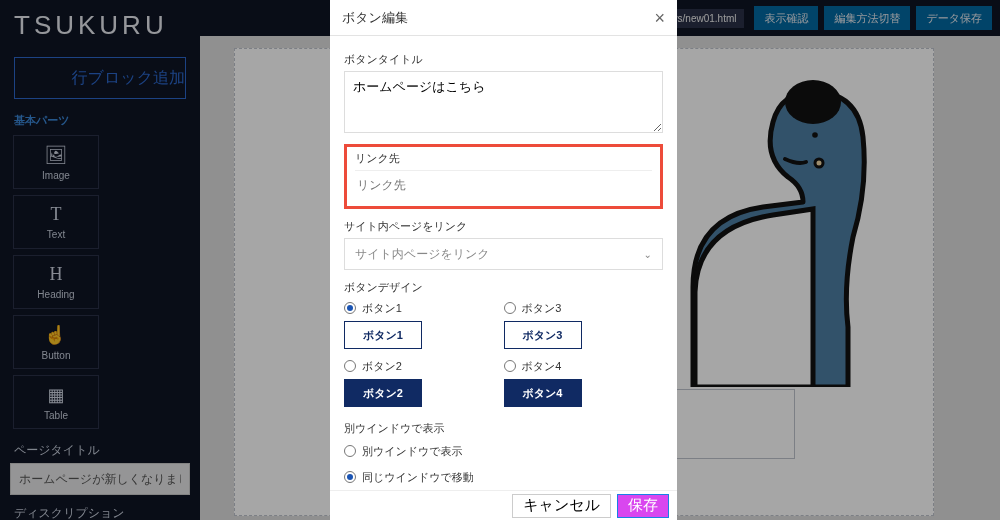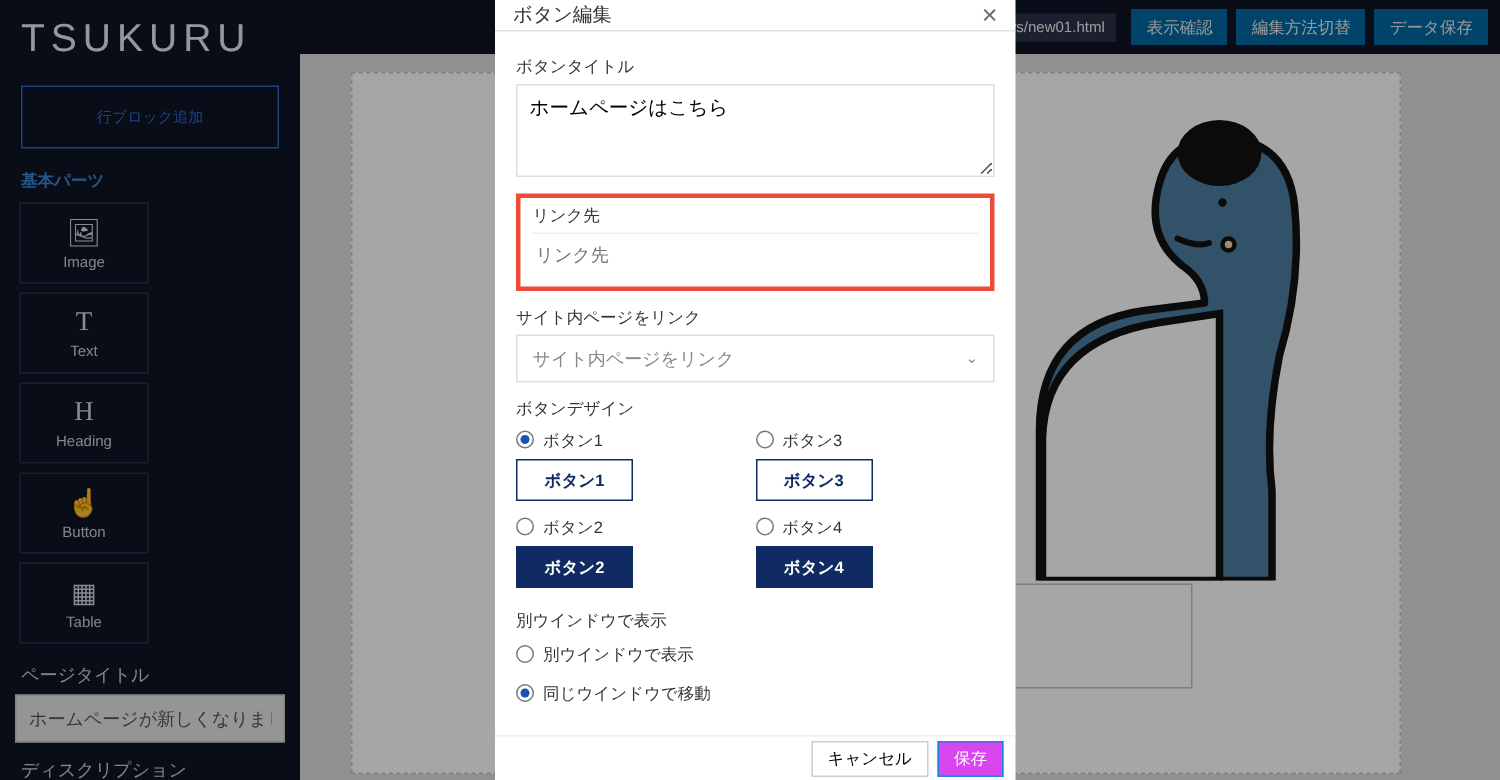--- a/index.html
+++ b/index.html
@@ -30,22 +30,22 @@
       color: #e6e9ef;
       padding: 10px 14px 6px;
     }
     .add-row-btn {
       margin: 10px 14px 8px;
       height: 42px;
       border: 1px solid #2b66c9;
       color: #2b66c9;
       display: flex;
       align-items: center;
-      justify-content: center;
-      font-size: 10px;
+      justify-content: flex-end;
+      font-size: 16px;
       cursor: pointer;
     }
     .section-label {
       color: #3a86d6;
       font-size: 11px;
       padding: 6px 14px 4px;
       font-weight: bold;
     }
     .parts-grid {
       display: flex;
@@ -156,21 +156,21 @@
       position: absolute;
       left: 330px;
       top: 0;
       width: 347px;
       height: 520px;
       background: #fff;
       display: flex;
       flex-direction: column;
     }
     .modal-hd {
-      height: 21px;
+      height: 36px;
       border-bottom: 1px solid #e3e3e3;
       display: flex;
       align-items: center;
       justify-content: space-between;
       padding: 0 12px;
       font-size: 13px;
     }
     .close-x {
       font-size: 18px;
       color: #666;
@@ -298,21 +298,21 @@
       display: flex;
       align-items: center;
       justify-content: flex-end;
       padding: 0 8px;
       gap: 6px;
       border-top: 1px solid #eee;
     }
     .ft-btn {
       height: 24px;
       padding: 0 10px;
-      font-size: 11px;
+      font-size: 15px;
       border: 1px solid #ccc;
       background: #fff;
       cursor: pointer;
     }
     .ft-btn.primary {
       background: #d946ef;
       color: #fff;
       border-color: #1a7fe6;
     }
   </style>

